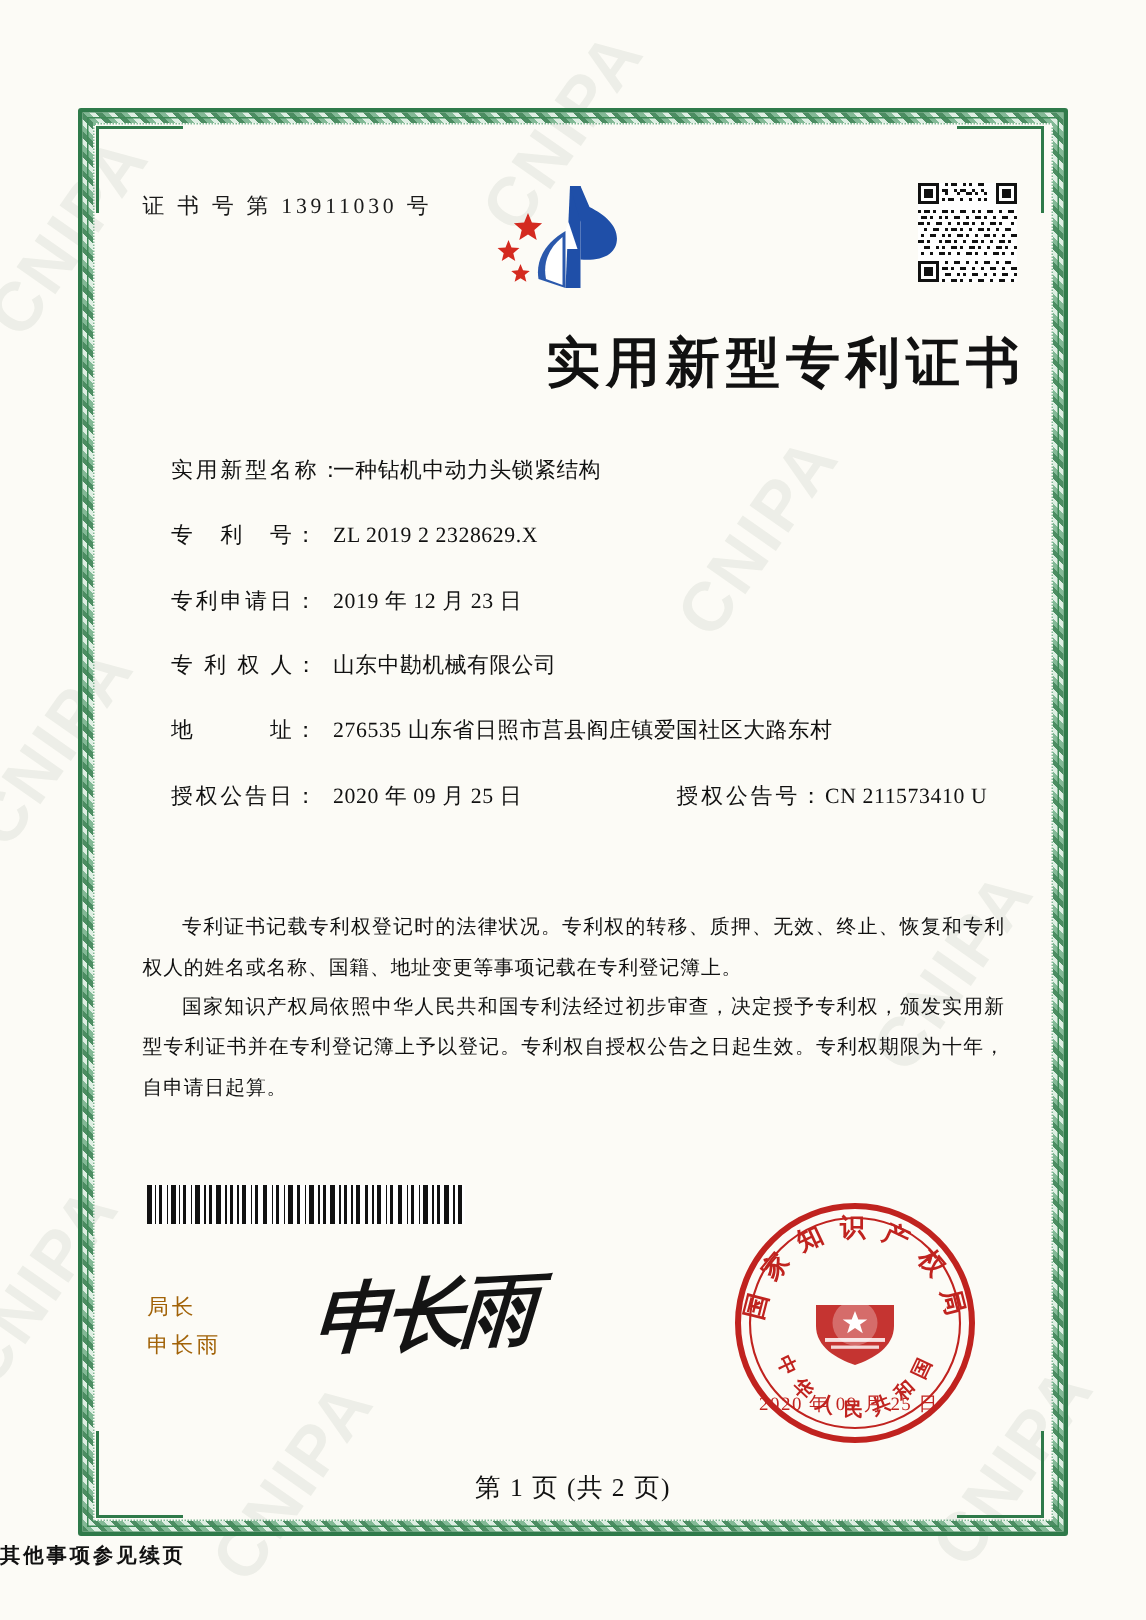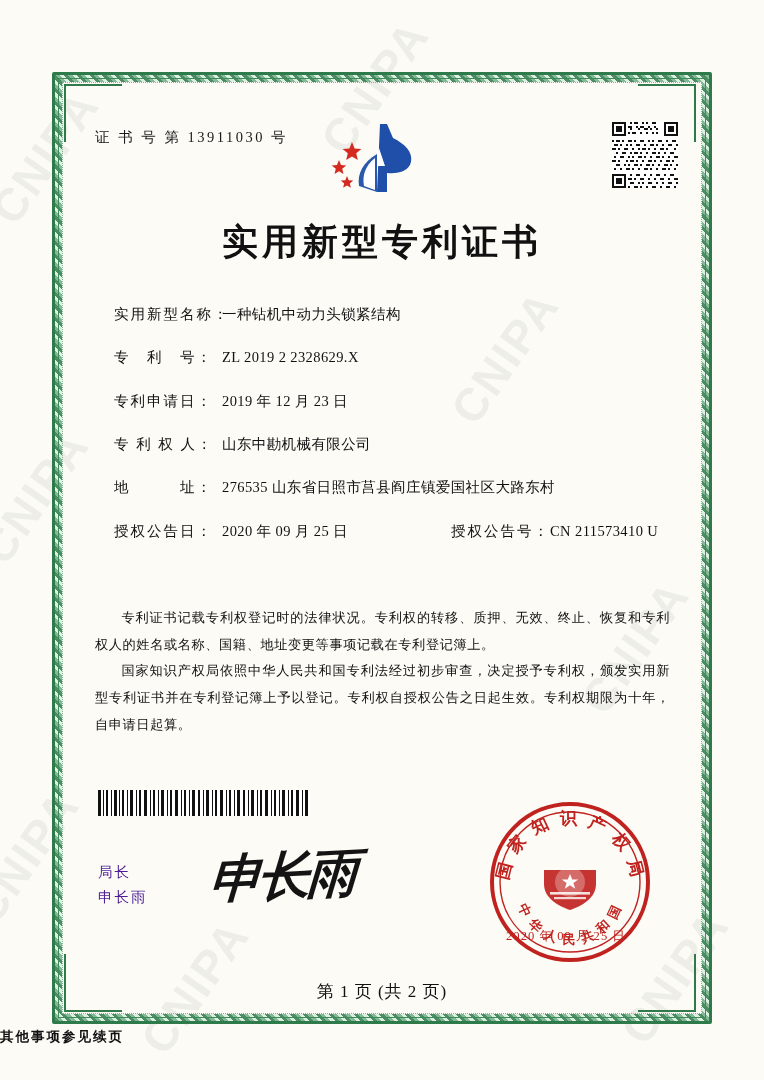--- a/index.html
+++ b/index.html
@@ -95,21 +95,21 @@
   }
 
   .emblem {
     position: absolute; left: 50%; top: 18px;
     transform: translateX(-50%);
     width: 130px; height: 90px;
   }
 
   .doc-title {
     position: absolute; left: 0; right: 0; top: 118px;
-    text-align: center;
+    text-align: right;
     font-size: 36px;
     font-weight: bold;
     letter-spacing: 4px;
     color: #111;
     font-family: "Liberation Serif", serif;
   }
 
   .fields {
     position: absolute; left: 15px; right: 10px; top: 205px;
   }
@@ -141,21 +141,21 @@
 
   .barcode {
     position: absolute; left: 18px; top: 690px;
     width: 212px; height: 26px;
   }
 
   .sign-area {
     position: absolute; left: 18px; top: 760px;
     font-size: 14.5px; line-height: 1.75;
     letter-spacing: 2px;
-    color: #4c1d95;
+    color: #a16207;
   }
 
   .signature {
     position: absolute; left: 130px; top: 742px;
     font-size: 52px;
     font-family: "Liberation Serif", serif;
     font-style: italic;
     font-weight: bold;
     color: #141414;
     transform: skewX(-6deg) rotate(-3deg);

